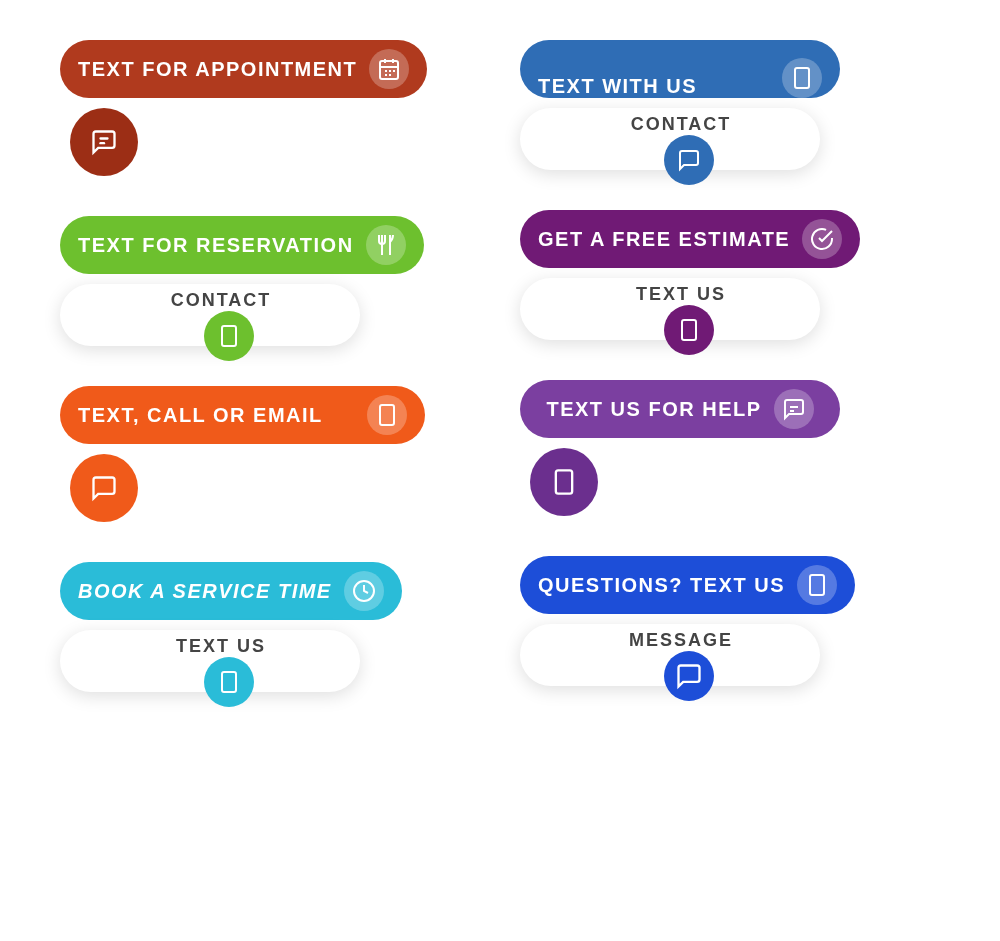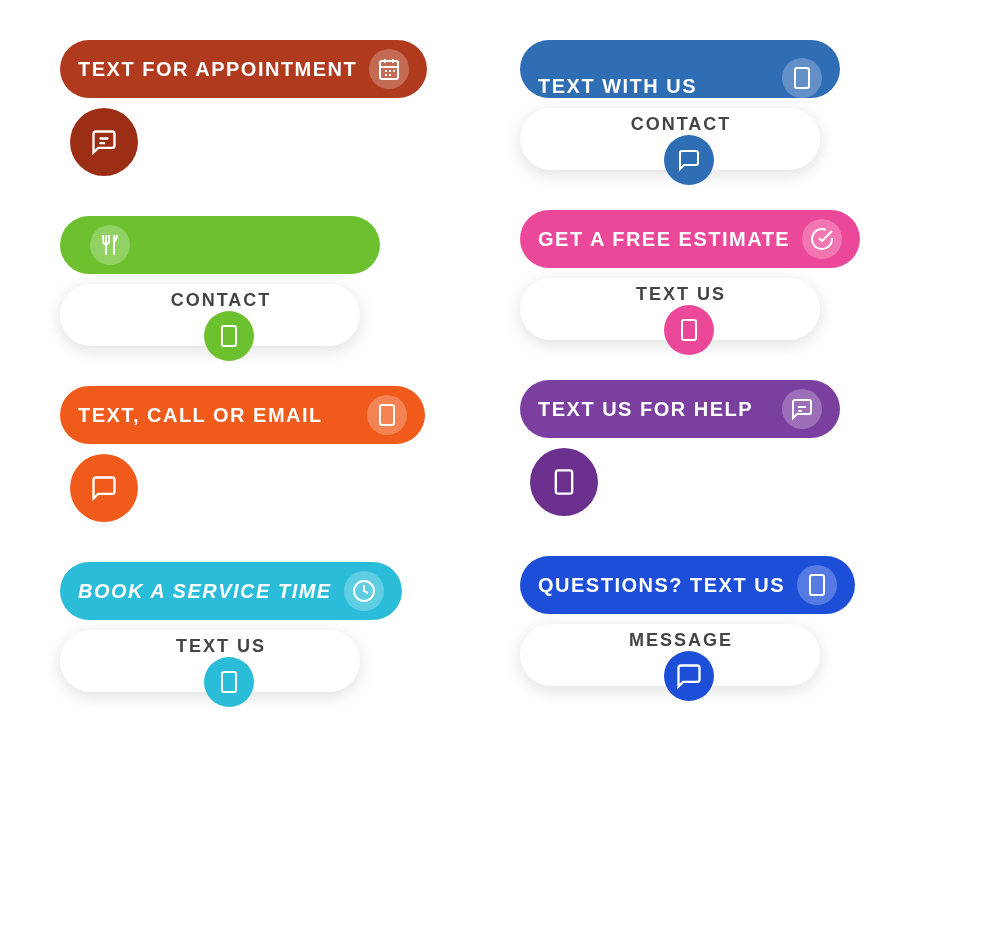--- a/index.html
+++ b/index.html
@@ -108,23 +108,23 @@
       cursor: pointer;
       border: none;
       margin-left: 10px;
     }
 
     
     .brown { background: #b03a1e; }
     .dark-brown { background: #9c2e15; }
     .blue { background: #2f6db5; align-items: flex-end; }
     .green { background: #6dc02e; }
-    .teal { background: #ec4899; }
+    .teal { background: #701a75; }
     .orange { background: #f05a1a; gap: 32px; }
-    .purple { background: #7b3fa0; }
+    .purple { background: #7b3fa0; justify-content: center; }
     .dark-purple { background: #6b2f8e; }
     .cyan { background: #2abcd8; font-style: italic; }
     .dark-green { background: #1d4ed8; }
 
     
     svg { display: block; }
 
     
     .icon-sm { width: 24px; height: 24px; }
     .icon-md { width: 28px; height: 28px; }
@@ -157,20 +157,21 @@
         <svg class="icon-md" viewBox="0 0 24 24" fill="none" stroke="white" stroke-width="2">
           <path d="M21 15a2 2 0 0 1-2 2H7l-4 4V5a2 2 0 0 1 2-2h14a2 2 0 0 1 2 2z"></path>
           <rect x="8" y="8" width="8" height="2" rx="1" fill="white" stroke="none"></rect>
           <rect x="8" y="12" width="5" height="2" rx="1" fill="white" stroke="none"></rect>
         </svg>
       </button>
     </div>
 
     <div class="btn-group">
       <button class="pill-btn green">
+        <span>TEXT FOR RESERVATION</span>
         <span class="icon-circle">
           <svg class="icon-sm" viewBox="0 0 24 24" fill="none" stroke="white" stroke-width="2">
             <line x1="8" y1="2" x2="8" y2="22"></line>
             <path d="M5 2v6a3 3 0 0 0 6 0V2"></path>
             <line x1="16" y1="2" x2="16" y2="22"></line>
             <path d="M19 2c0 4-3 7-3 7v13"></path>
           </svg>
         </span>
       </button>
       <button class="half-pill-btn">

